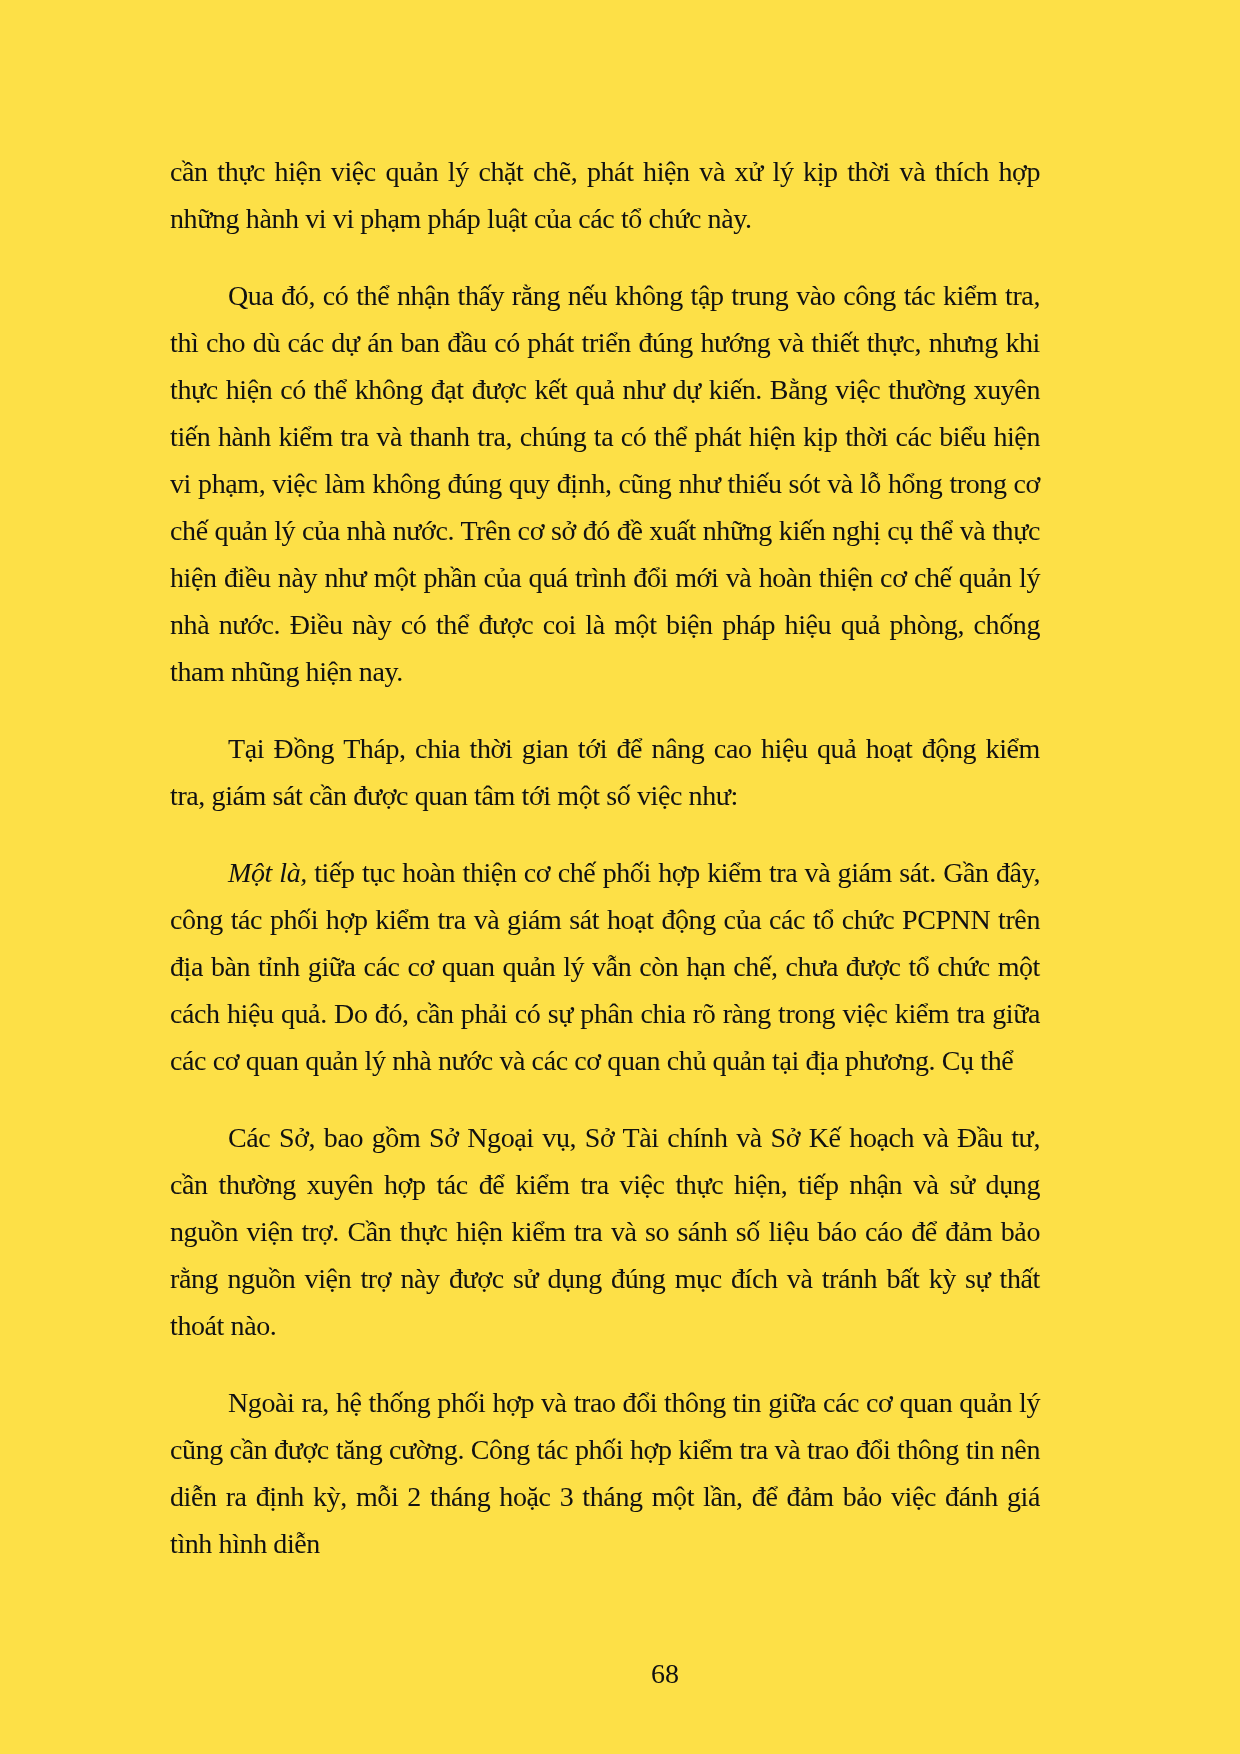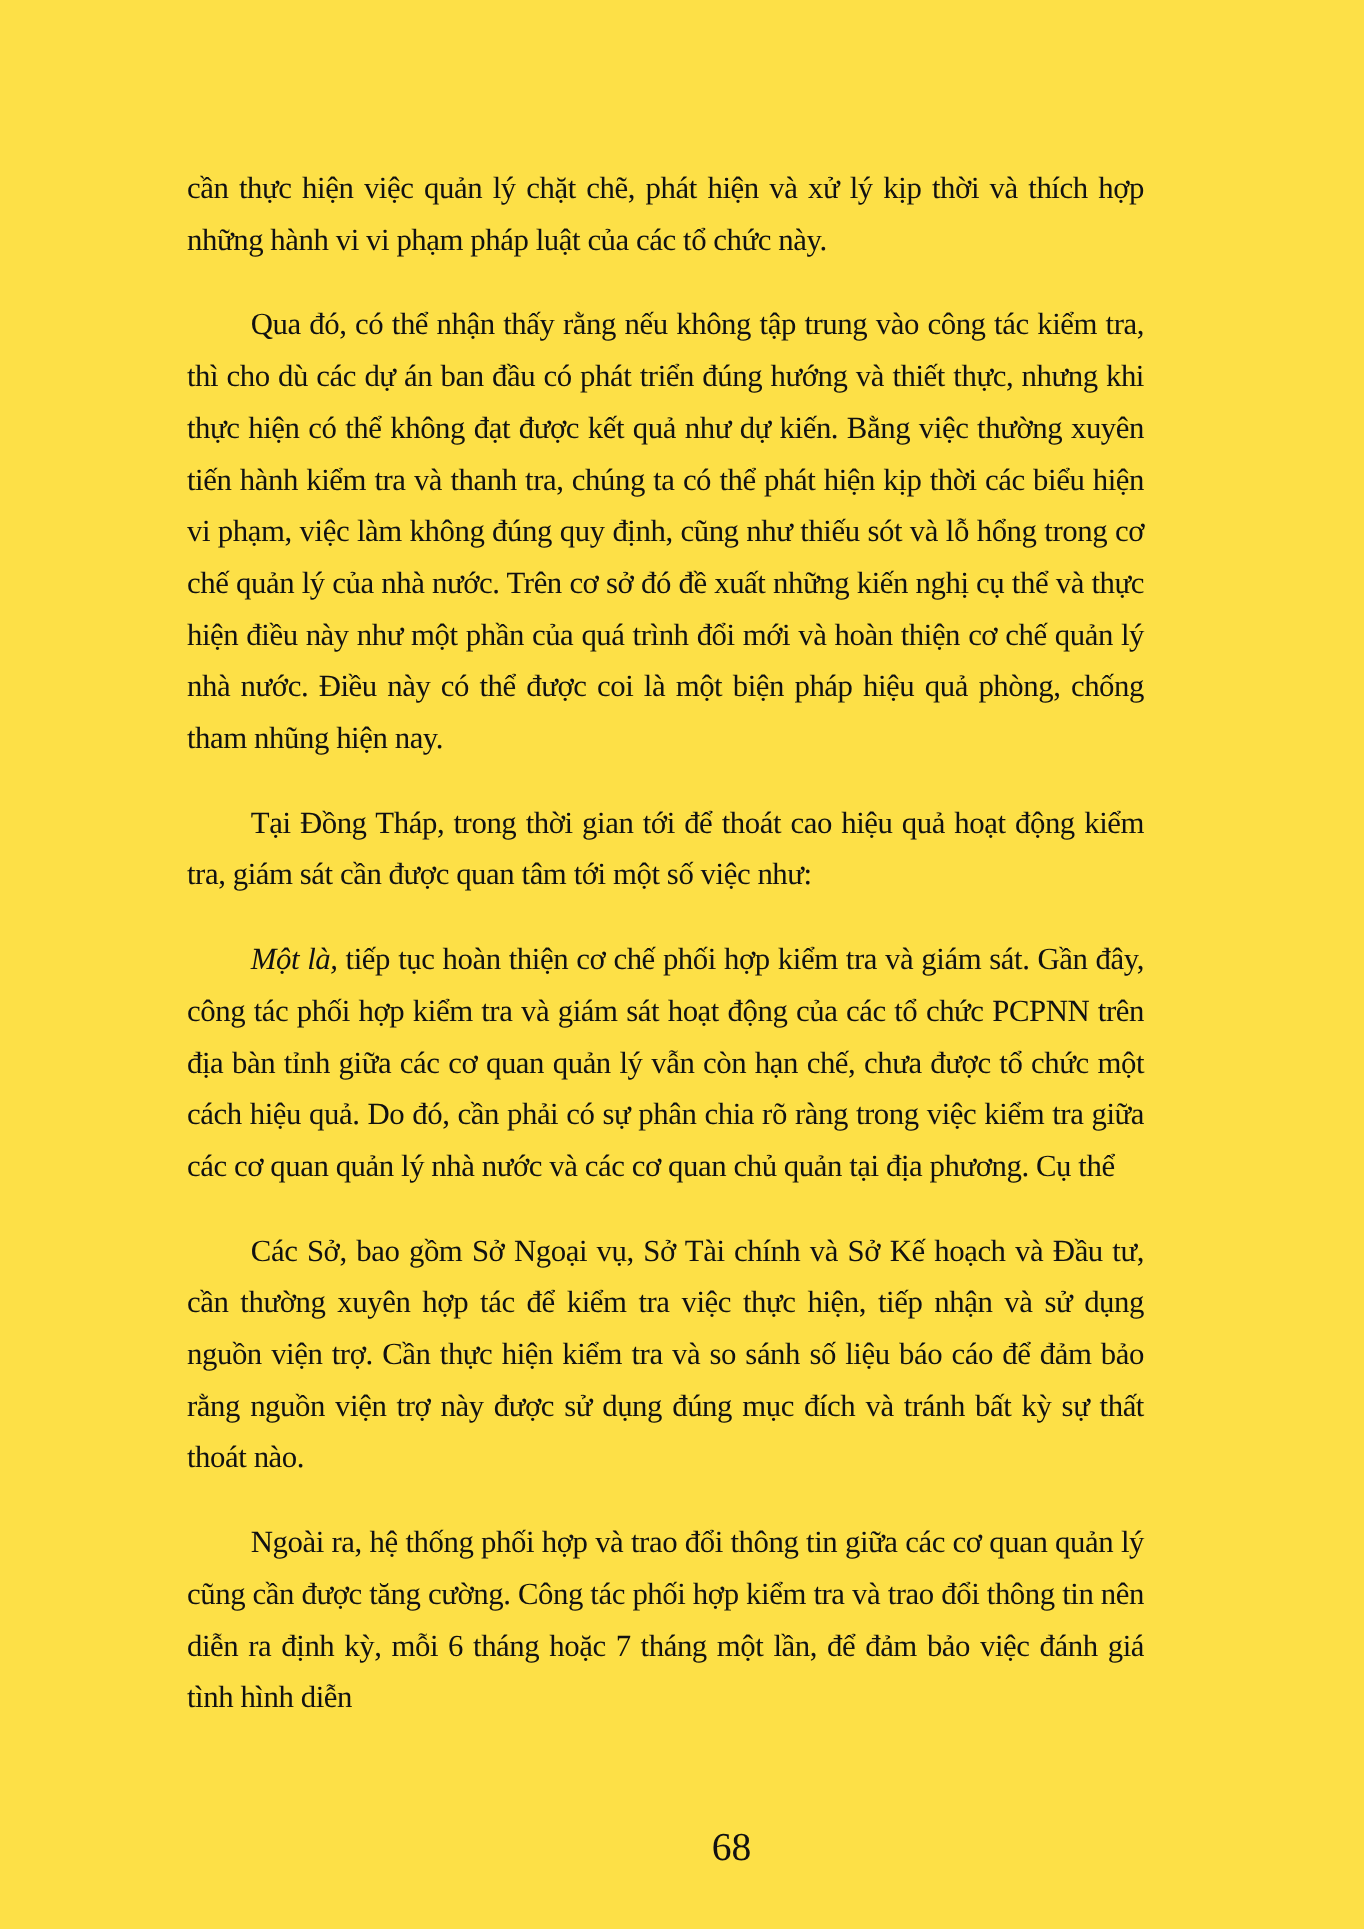--- a/index.html
+++ b/index.html
@@ -36,37 +36,37 @@
   .para em {
     font-style: italic;
   }
   .page-number {
     position: absolute;
     top: 1658px;
     left: 0;
     right: 0;
     text-align: center;
     padding-left: 90px;
-    font-size: 36px;
+    font-size: 28px;
     color: #111111;
   }
 </style>
 </head>
 <body>
 
 <div class="page">
   <div class="content">
     <p class="para no-indent">cần thực hiện việc quản lý chặt chẽ, phát hiện và xử lý kịp thời và thích hợp những hành vi vi phạm pháp luật của các tổ chức này.</p>
 
     <p class="para">Qua đó, có thể nhận thấy rằng nếu không tập trung vào công tác kiểm tra, thì cho dù các dự án ban đầu có phát triển đúng hướng và thiết thực, nhưng khi thực hiện có thể không đạt được kết quả như dự kiến. Bằng việc thường xuyên tiến hành kiểm tra và thanh tra, chúng ta có thể phát hiện kịp thời các biểu hiện vi phạm, việc làm không đúng quy định, cũng như thiếu sót và lỗ hổng trong cơ chế quản lý của nhà nước. Trên cơ sở đó đề xuất những kiến nghị cụ thể và thực hiện điều này như một phần của quá trình đổi mới và hoàn thiện cơ chế quản lý nhà nước. Điều này có thể được coi là một biện pháp hiệu quả phòng, chống tham nhũng hiện nay.</p>
 
-    <p class="para">Tại Đồng Tháp, trong thời gian tới để thoát cao hiệu quả hoạt động kiểm tra, giám sát cần được quan tâm tới một số việc như:</p>
+    <p class="para">Tại Đồng Tháp, chia thời gian tới để nâng cao hiệu quả hoạt động kiểm tra, giám sát cần được quan tâm tới một số việc như:</p>
 
     <p class="para"><em>Một là,</em><span> tiếp tục hoàn thiện cơ chế phối hợp kiểm tra và giám sát. Gần đây, công tác phối hợp kiểm tra và giám sát hoạt động của các tổ chức PCPNN trên địa bàn tỉnh giữa các cơ quan quản lý vẫn còn hạn chế, chưa được tổ chức một cách hiệu quả. Do đó, cần phải có sự phân chia rõ ràng trong việc kiểm tra giữa các cơ quan quản lý nhà nước và các cơ quan chủ quản tại địa phương. Cụ thể</span></p>
 
     <p class="para">Các Sở, bao gồm Sở Ngoại vụ, Sở Tài chính và Sở Kế hoạch và Đầu tư, cần thường xuyên hợp tác để kiểm tra việc thực hiện, tiếp nhận và sử dụng nguồn viện trợ. Cần thực hiện kiểm tra và so sánh số liệu báo cáo để đảm bảo rằng nguồn viện trợ này được sử dụng đúng mục đích và tránh bất kỳ sự thất thoát nào.</p>
 
 
-    <p class="para">Ngoài ra, hệ thống phối hợp và trao đổi thông tin giữa các cơ quan quản lý cũng cần được tăng cường. Công tác phối hợp kiểm tra và trao đổi thông tin nên diễn ra định kỳ, mỗi 6 tháng hoặc 7 tháng một lần, để đảm bảo việc đánh giá tình hình diễn</p>
+    <p class="para">Ngoài ra, hệ thống phối hợp và trao đổi thông tin giữa các cơ quan quản lý cũng cần được tăng cường. Công tác phối hợp kiểm tra và trao đổi thông tin nên diễn ra định kỳ, mỗi 2 tháng hoặc 3 tháng một lần, để đảm bảo việc đánh giá tình hình diễn</p>
   </div>
 
   <div class="page-number">68</div>
 </div>
 
 </body></html>

